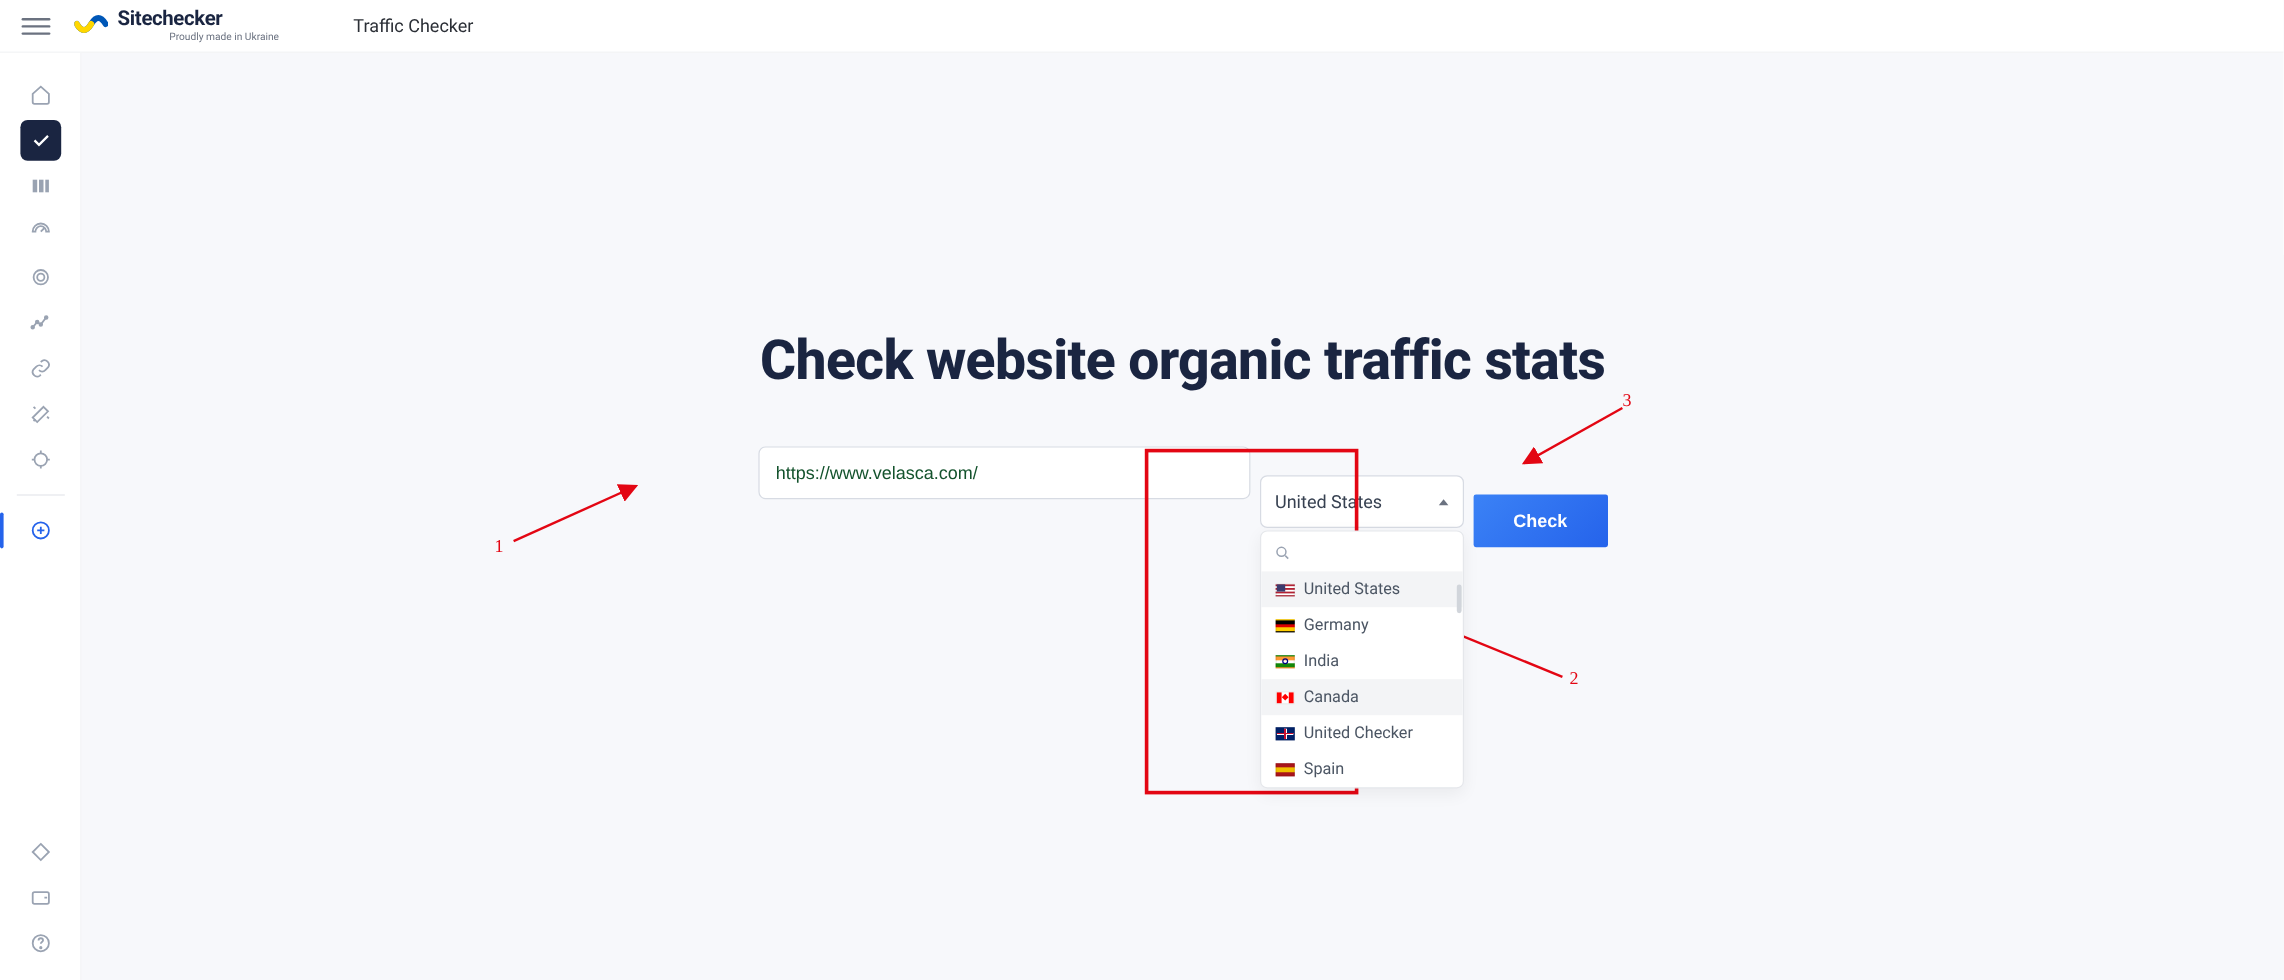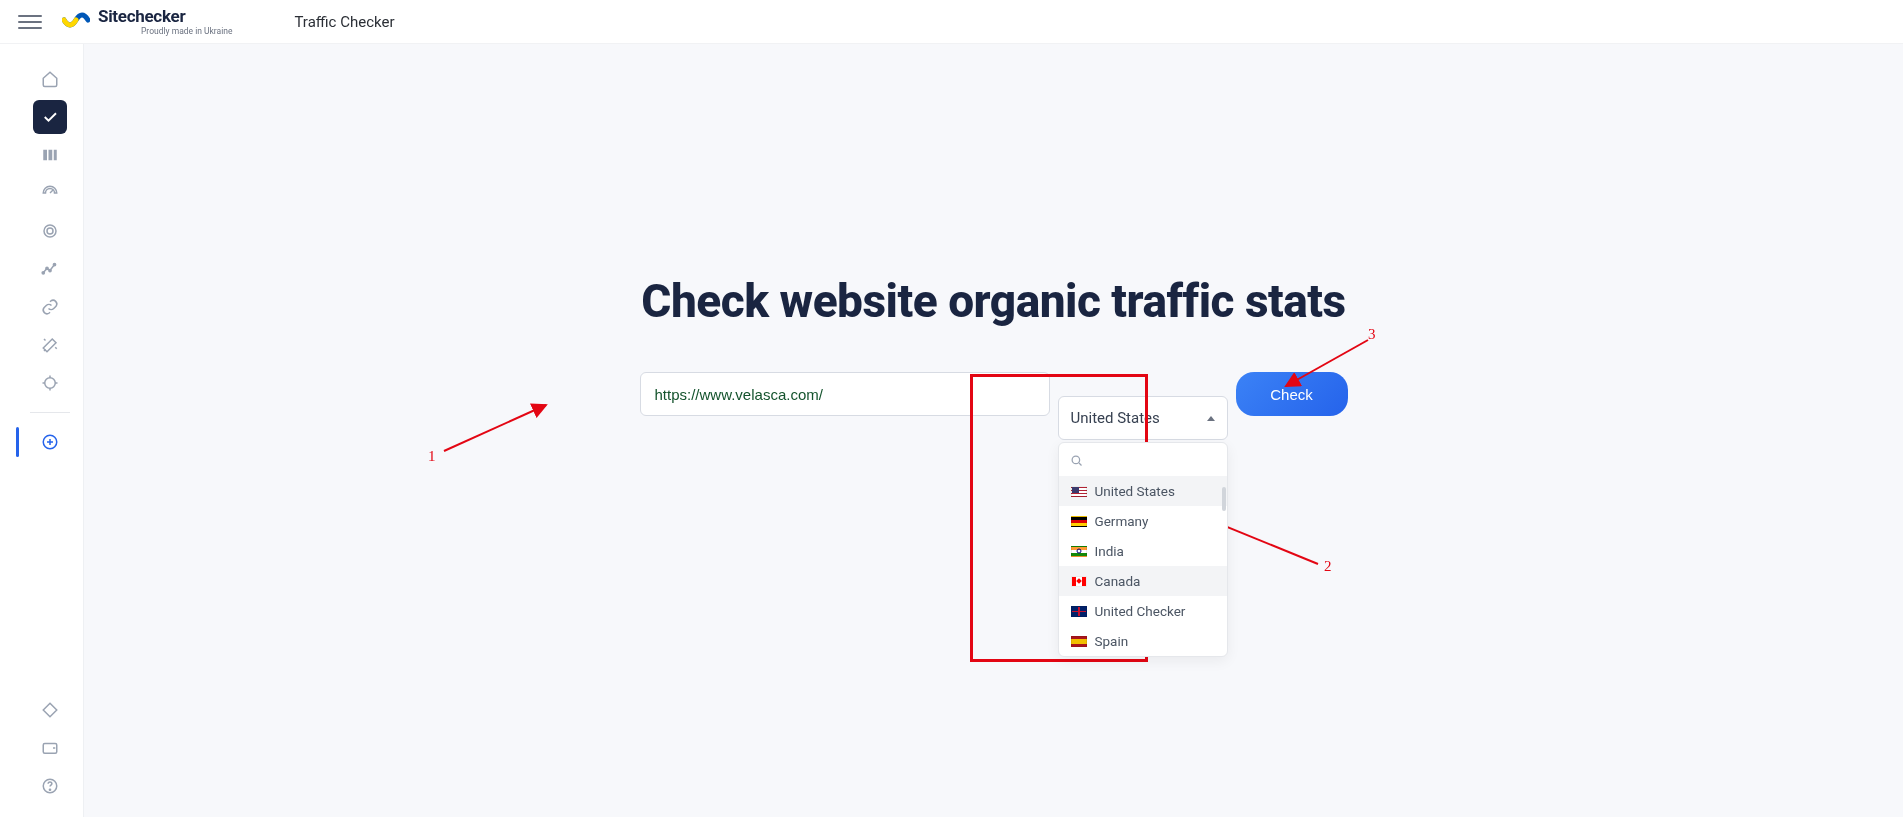--- a/index.html
+++ b/index.html
@@ -30,21 +30,21 @@
 .logo-wrap { display: flex; align-items: center; gap: 8px; }
 .logo-mark {
   width: 28px; height: 20px; position: relative;
 }
 .logo-mark svg { width: 100%; height: 100%; }
 .logo-text { display: flex; flex-direction: column; line-height: 1; }
 .logo-name { font-size: 17px; font-weight: 700; color: #1a2541; letter-spacing: -0.3px; }
 .logo-tag { font-size: 8.5px; color: #6b7280; margin-top: 2px; padding-left: 43px; }
 .page-name { font-size: 15px; color: #2b2f36; margin-left: 42px; }
 
-.layout { display: flex; height: calc(100% - 44px); padding-left: 16px; }
+.layout { display: flex; height: calc(100% - 44px); }
 .sidebar {
   width: 68px;
   background: #fff;
   border-right: 1px solid #eef0f3;
   display: flex;
   flex-direction: column;
   align-items: center;
   padding-top: 18px;
   gap: 4px;
 }
@@ -113,26 +113,27 @@
 }
 .caret-up {
   width: 0; height: 0;
   border-left: 4px solid transparent;
   border-right: 4px solid transparent;
   border-bottom: 5px solid #6b7280;
 }
 .check-btn {
   width: 112px; height: 44px;
   border: none;
-  border-radius: 18px;
+  border-radius: 2px;
   background: linear-gradient(135deg, #3b82f6, #2563eb);
   color: #fff;
   font-size: 15px;
-  font-weight: 400;
+  font-weight: 700;
   cursor: pointer;
+  margin-top: 40px;
 }
 .dropdown {
   position: absolute;
   top: 46px; left: 0;
   width: 170px;
   background: #fff;
   border: 1px solid #e5e7eb;
   border-radius: 6px;
   box-shadow: 0 4px 14px rgba(0,0,0,0.06);
   padding: 6px 0 0 0;

